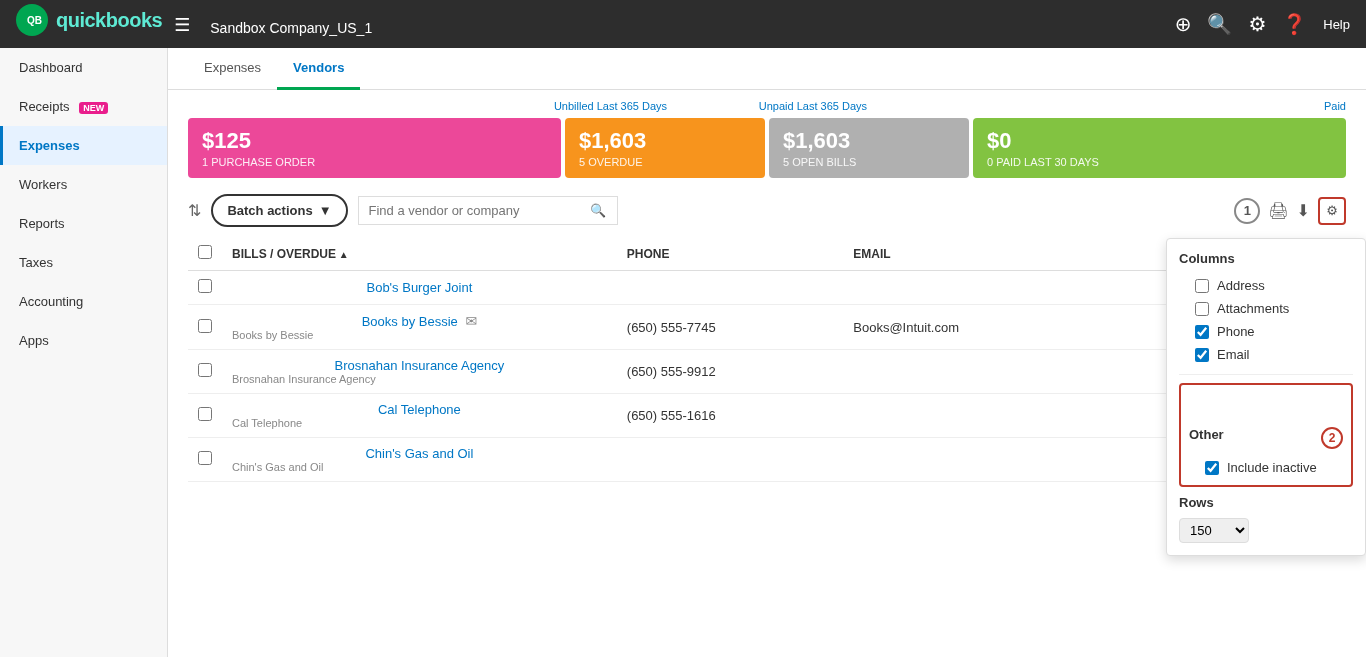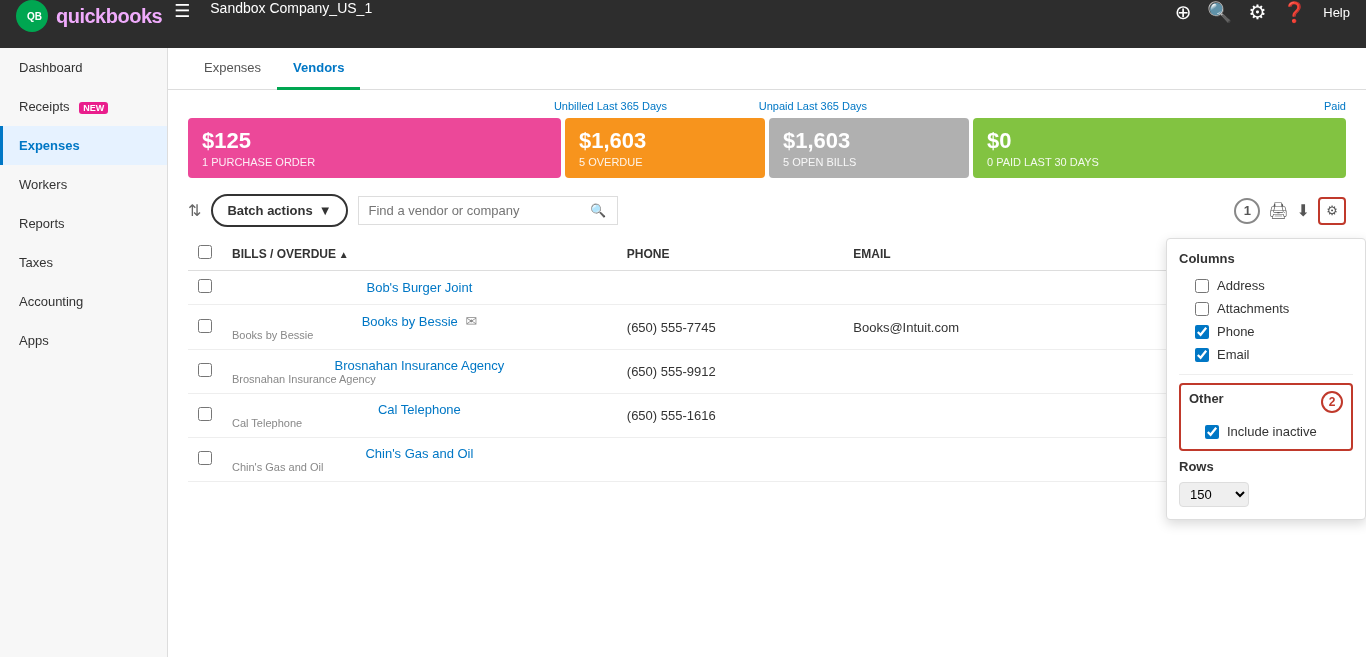--- a/index.html
+++ b/index.html
@@ -1,28 +1,28 @@
 <!DOCTYPE html>
 <html><head>
   <meta charset="utf-8">
   <style>
     * { box-sizing: border-box; margin: 0; padding: 0; }
     body { font-family: -apple-system, BlinkMacSystemFont, 'Segoe UI', Arial, sans-serif; font-size: 13px; background: #f4f4f4; overflow: hidden; }
 
     
     .top-nav {
-      display: flex; align-items: flex-start; background: #2d2d2d; height: 48px;
-      padding: 0 16px; gap: 12px; color: white;
+      display: flex; align-items: flex-end; background: #2d2d2d; height: 48px;
+      padding: 12px 16px; gap: 12px; color: white;
     }
     .logo-area { display: flex; align-items: center; gap: 8px; }
     .logo-circle {
       width: 32px; height: 32px; border-radius: 50%; background: #00a651;
       display: flex; align-items: center; justify-content: center; font-size: 11px; font-weight: bold; color: white;
     }
-    .brand-name { color: #f0abfc; font-size: 20px; font-weight: bold; letter-spacing: -0.5px; }
+    .brand-name { color: #5eead4; font-size: 20px; font-weight: bold; letter-spacing: -0.5px; }
     .hamburger-icon { color: white; font-size: 18px; cursor: pointer; margin-right: 4px; }
     .company-name { color: white; font-size: 14px; margin-left: 4px; }
     .nav-right { margin-left: auto; display: flex; align-items: center; gap: 16px; }
     .nav-icon { color: white; font-size: 20px; cursor: pointer; }
     .nav-help { color: white; font-size: 13px; cursor: pointer; }
 
     
     .app-layout { display: flex; height: calc(657px - 48px); }
 
     
@@ -350,21 +350,21 @@
         <div class="panel-item">
           <input type="checkbox" checked="" style="">
           <span>Phone</span>
         </div>
         <div class="panel-item">
           <input type="checkbox" checked="" style="">
           <span>Email</span>
         </div>
         <hr class="panel-divider">
         <div class="other-section">
-          <div style="display:flex; align-items:center; justify-content:space-between; margin-bottom:6px;">
+          <div style="display:flex; align-items:center; justify-content:space-between; margin-bottom:6px;margin-top:36px;">
             <span class="panel-section-title">Other</span>
             <div class="step2-circle">
               <span>2</span>
             </div>
           </div>
           <div class="panel-item">
             <input type="checkbox" checked="" style="">
             <span>Include inactive</span>
           </div>
         </div>

